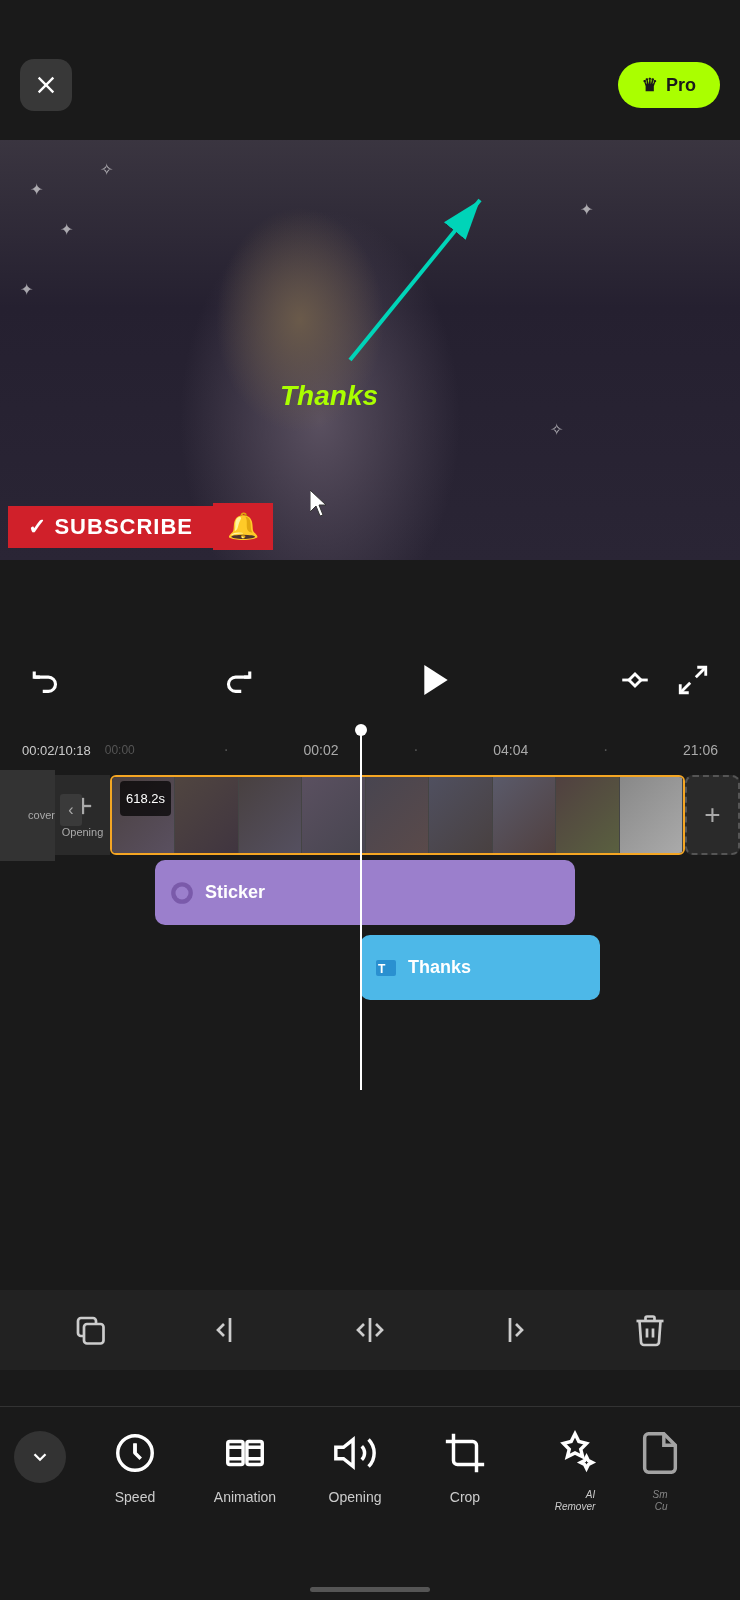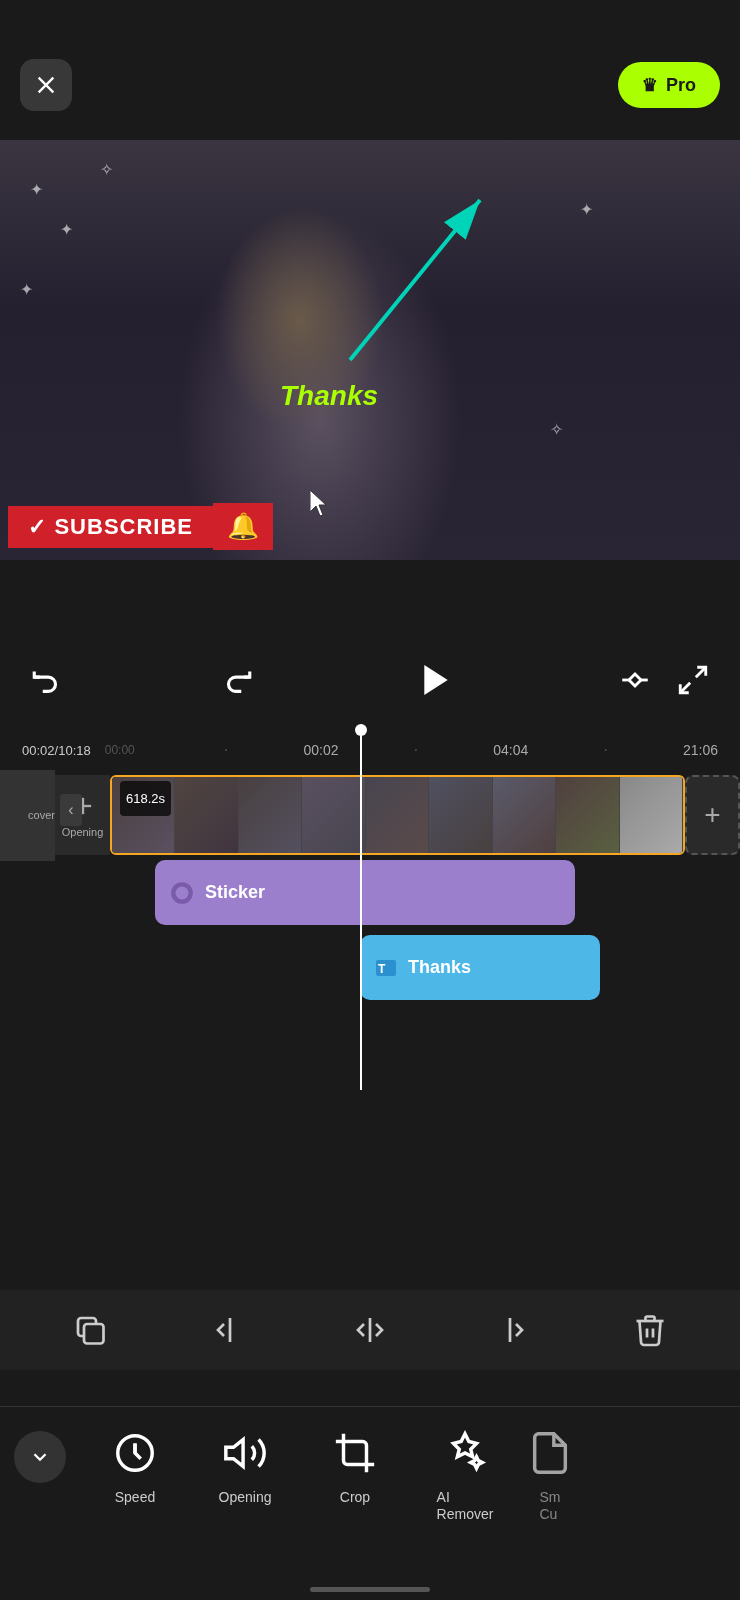--- a/index.html
+++ b/index.html
@@ -421,23 +421,24 @@
       color: white;
     }
     .menu-label {
       color: #ccc;
       font-size: 14px;
       text-align: center;
       line-height: 1.2;
     }
     .menu-label-2line {
       color: #ccc;
-      font-size: 14px;
-      text-align: left;
+      font-size: 10px;
+      text-align: right;
       line-height: 1.2;
+      font-style: italic;
     }
 
     
     .scroll-bar {
       position: absolute;
       bottom: 8px;
       left: 50%;
       transform: translateX(-50%);
       width: 120px; height: 5px;
       background: #555;
@@ -659,20 +660,33 @@
       <div class="menu-icon">
         <svg width="46" height="46" viewBox="0 0 24 24" fill="none" stroke="white" stroke-width="1.8">
           <circle cx="12" cy="12" r="9"></circle>
           <polyline points="12,7 12,12 15,15"></polyline>
           <line x1="12" y1="12" x2="12" y2="7"></line>
         </svg>
       </div>
       <span class="menu-label">Speed</span>
     </div>
 
+    <div class="menu-item">
+      <div class="menu-icon">
+        <svg width="46" height="46" viewBox="0 0 24 24" fill="none" stroke="white" stroke-width="1.8">
+          <rect x="3" y="6" width="8" height="12" rx="1"></rect>
+          <rect x="13" y="6" width="8" height="12" rx="1"></rect>
+          <line x1="3" y1="9" x2="11" y2="9"></line>
+          <line x1="13" y1="9" x2="21" y2="9"></line>
+          <line x1="3" y1="15" x2="11" y2="15"></line>
+          <line x1="13" y1="15" x2="21" y2="15"></line>
+        </svg>
+      </div>
+      <span class="menu-label">Animation</span>
+    </div>
 
     <div class="menu-item">
       <div class="menu-icon">
         <svg width="46" height="46" viewBox="0 0 24 24" fill="none" stroke="white" stroke-width="1.8">
           <polygon points="11,5 6,9 2,9 2,15 6,15 11,19"></polygon>
           <path d="M15.54 8.46a5 5 0 010 7.07"></path>
           <path d="M19.07 4.93a10 10 0 010 14.14"></path>
         </svg>
       </div>
       <span class="menu-label">Opening</span>

